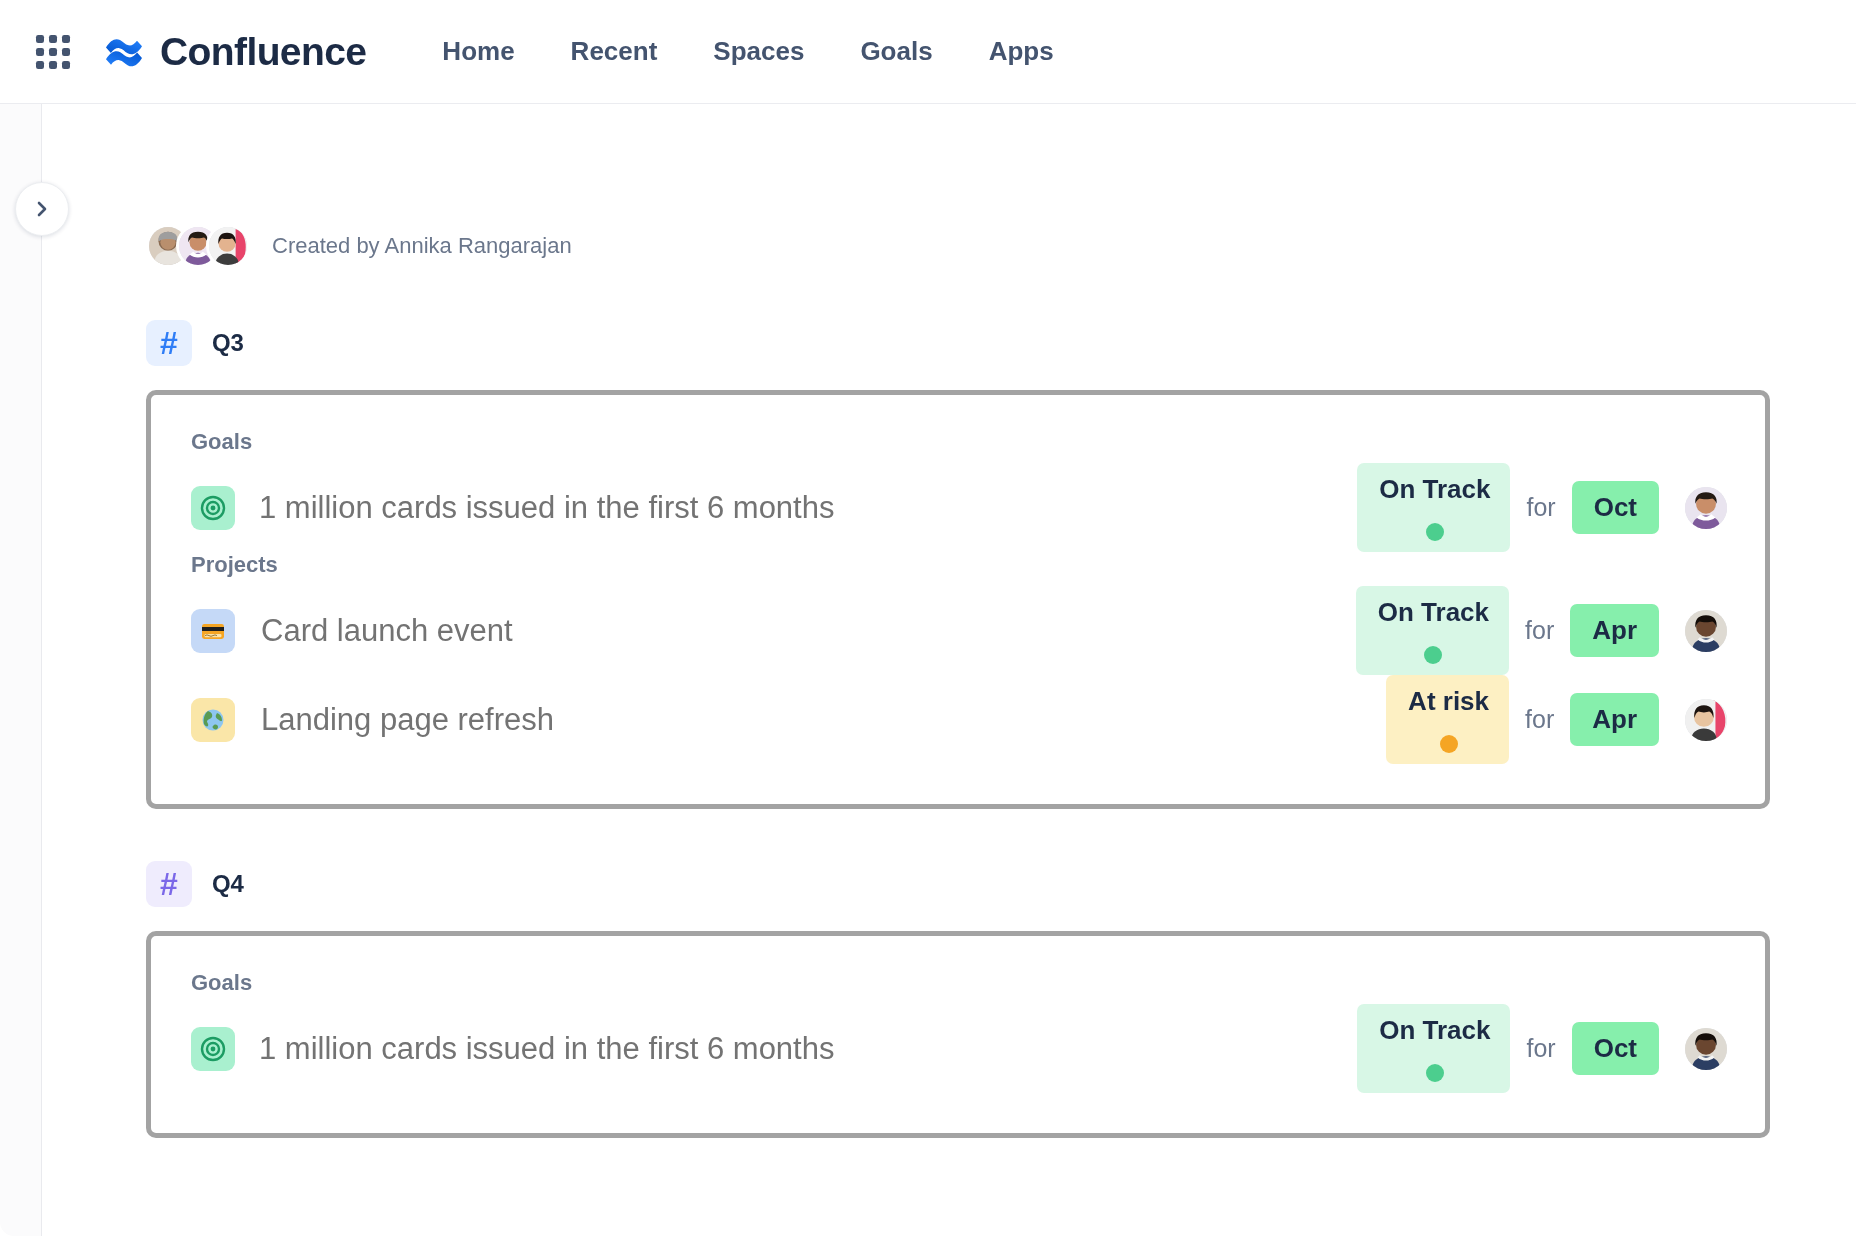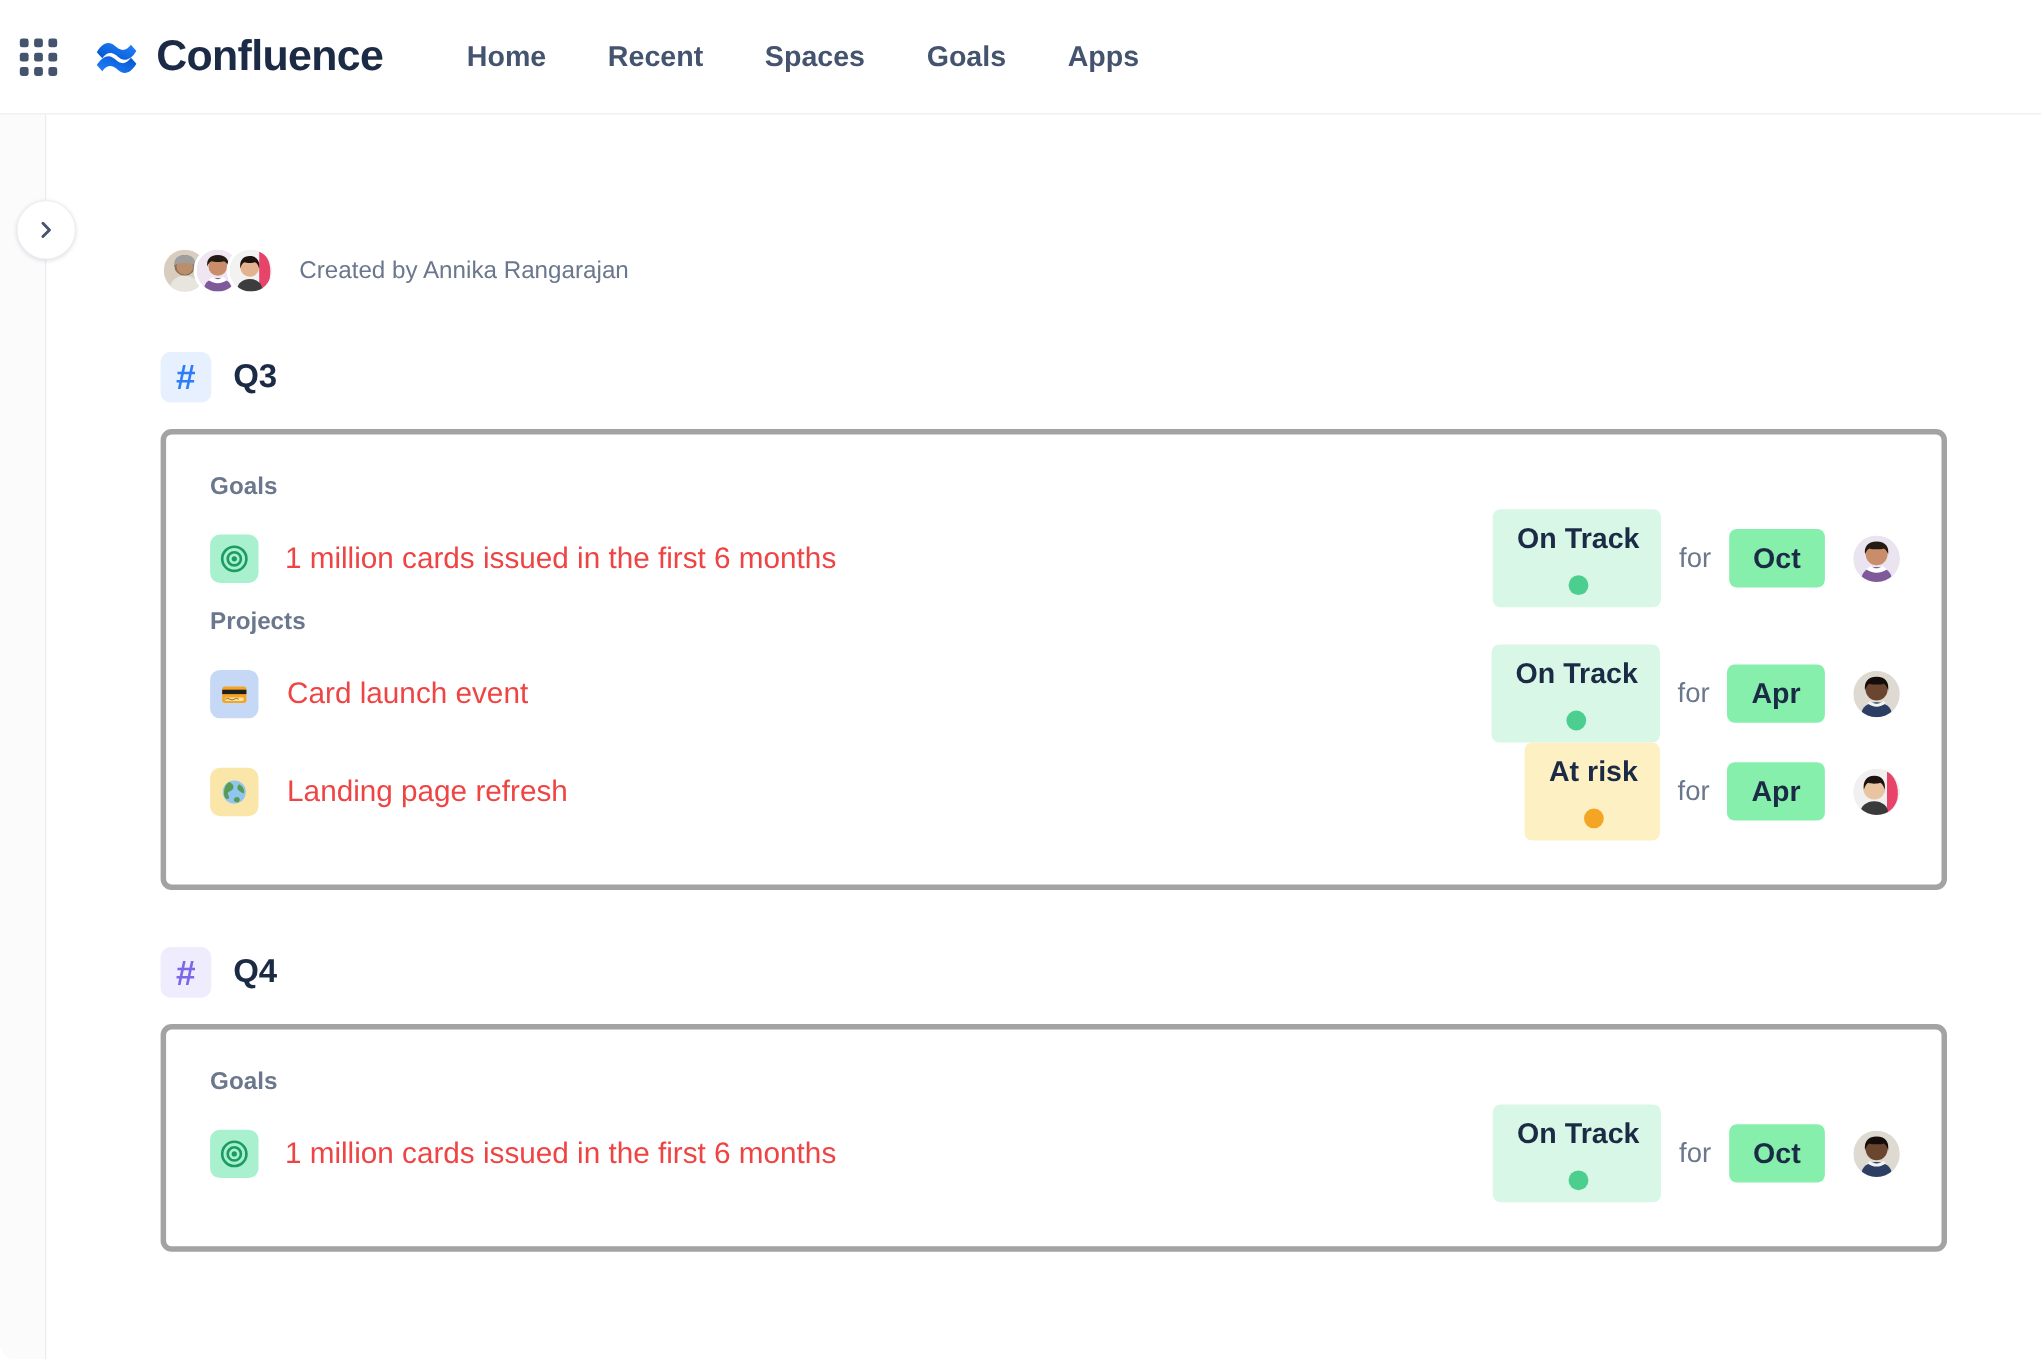--- a/index.html
+++ b/index.html
@@ -23,21 +23,21 @@
   }
 
   
   .topnav {
     position: relative;
     height: 104px;
     display: flex;
     align-items: center;
     background: #ffffff;
     border-bottom: 1px solid #ebecf0;
-    padding-left: 12px;
+    padding-left: 30px;
     z-index: 5;
   }
 
   .app-switcher {
     width: 46px;
     height: 46px;
     display: grid;
     grid-template-columns: repeat(3, 1fr);
     grid-template-rows: repeat(3, 1fr);
     gap: 5px;
@@ -175,21 +175,21 @@
     display: flex;
     align-items: center;
     justify-content: center;
     font-size: 32px;
     font-weight: 700;
     line-height: 1;
   }
   .hash-chip.blue { background: #e7f0ff; color: #2f7df6; }
   .hash-chip.purple { background: #efecfd; color: #7b68e8; }
   .section-title {
-    font-size: 30px;
+    font-size: 24px;
     font-weight: 700;
     color: #1c2b45;
     letter-spacing: -0.2px;
   }
 
   .card {
     margin-top: 24px;
     border: 5px solid #a3a3a3;
     border-radius: 10px;
     background: #ffffff;
@@ -219,22 +219,22 @@
     justify-content: center;
     flex: 0 0 auto;
   }
   .row-icon.green { background: #a9f0cf; }
   .row-icon.blue  { background: #c5d9f7; }
   .row-icon.amber { background: #fae6a8; }
   .row-icon svg { display: block; }
 
   .row-title {
     margin-left: 26px;
-    font-size: 27px;
-    color: #ef4444;
+    font-size: 31px;
+    color: #737373;
     white-space: nowrap;
   }
   .row-title.goal { margin-left: 24px; }
 
   .row-spacer { flex: 1 1 auto; }
 
   .status-badge {
     display: inline-flex;
     align-items: center;
     gap: 18px;

